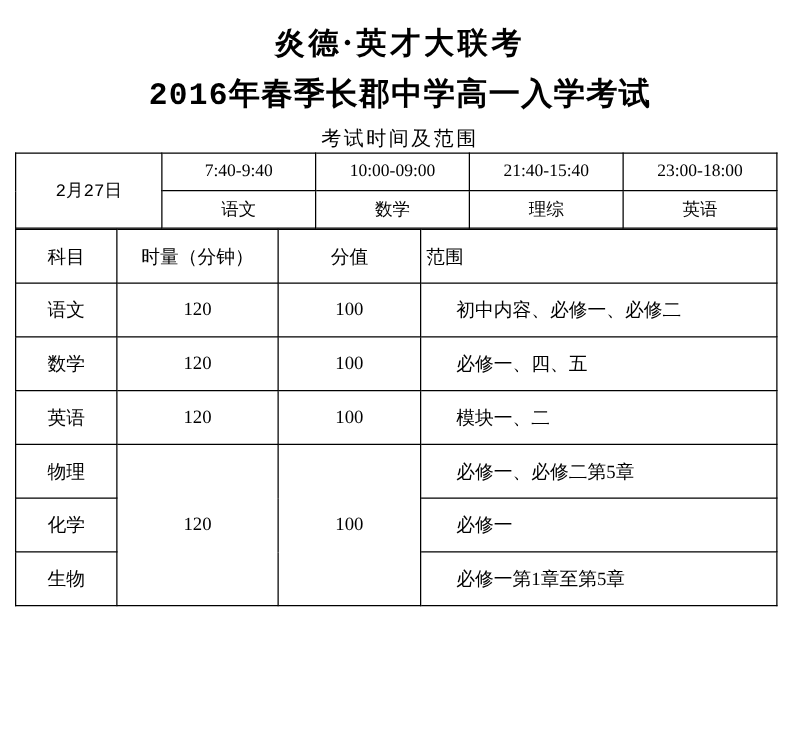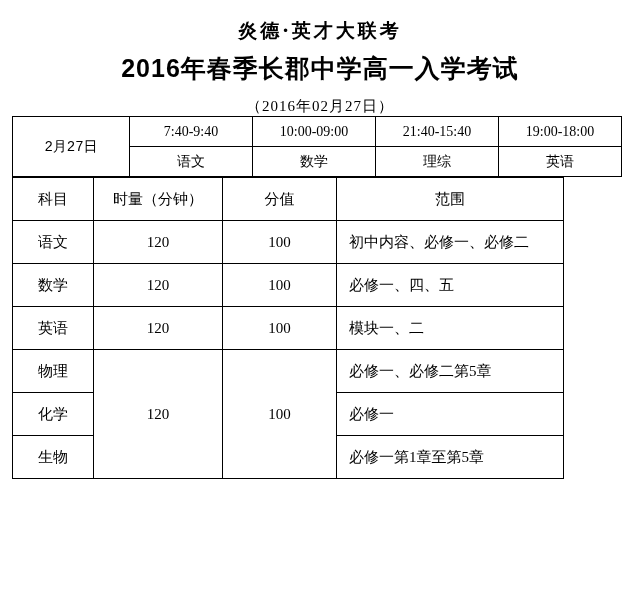--- a/index.html
+++ b/index.html
@@ -16,33 +16,33 @@
   }
   .page {
     position: relative;
     width: 640px;
     height: 590px;
     box-sizing: border-box;
     padding: 0;
   }
   .title-line1 {
     text-align: center;
-    font-size: 19px;
+    font-size: 24px;
     font-weight: bold;
     letter-spacing: 3px;
     margin-top: 18px;
     font-family: "DejaVu Serif", "Liberation Serif", serif;
   }
   .title-line2 {
     text-align: center;
     font-size: 25px;
     font-weight: bold;
     letter-spacing: 1px;
     margin-top: 8px;
-    font-family: Liberation Sans, sans-serif;
+    font-family: Liberation Mono, monospace;
   }
   .title-line3 {
     text-align: center;
     font-size: 16px;
     letter-spacing: 2px;
     margin-top: 10px;
   }
   .title-line4 {
     text-align: center;
     font-size: 15px;
@@ -70,57 +70,57 @@
     height: 27px;
     padding: 1px 2px;
   }
   .tbl-time td.datecell {
     font-size: 14px;
     width: 112px;
     font-family: Liberation Mono, monospace;
   }
   .tbl-range {
     margin: 0 0 0 12px;
-    width: 552px;
+    width: 610px;
     border: 1.5px solid #000;
   }
   .tbl-range td {
     border: 1px solid #000;
     font-size: 15px;
     height: 38px;
     padding: 2px 4px;
     text-align: center;
   }
   .tbl-range td.subj { width: 72px; }
   .tbl-range td.dur  { width: 120px; }
   .tbl-range td.score{ width: 105px; font-family: Liberation Serif, serif; }
   .tbl-range td.scope{
     text-align: left;
-    padding-left: 12px;
+    padding-left: 28px;
   }
-  .tbl-range td.scope-head { text-align: center; padding-left: 4px; }
+  .tbl-range td.scope-head { padding-left: 4px; }
 </style>
 </head>
 <body>
 
 <div class="page">
 
   <div class="title-line1">炎德·英才大联考</div>
   <div class="title-line2">2016年春季长郡中学高一入学考试</div>
-  <div class="title-line4">（2016年02月27日）</div>
+  <div class="title-line3">考试时间及范围</div>
 
 
   <table class="tbl-time">
     <tbody>
       <tr>
         <td class="datecell" rowspan="2">2月27日</td>
         <td>7:40-9:40</td>
         <td>10:00-09:00</td>
         <td>21:40-15:40</td>
-        <td>19:00-18:00</td>
+        <td>23:00-18:00</td>
       </tr>
       <tr>
         <td>语文</td>
         <td>数学</td>
         <td>理综</td>
         <td>英语</td>
       </tr>
     </tbody>
   </table>
 

